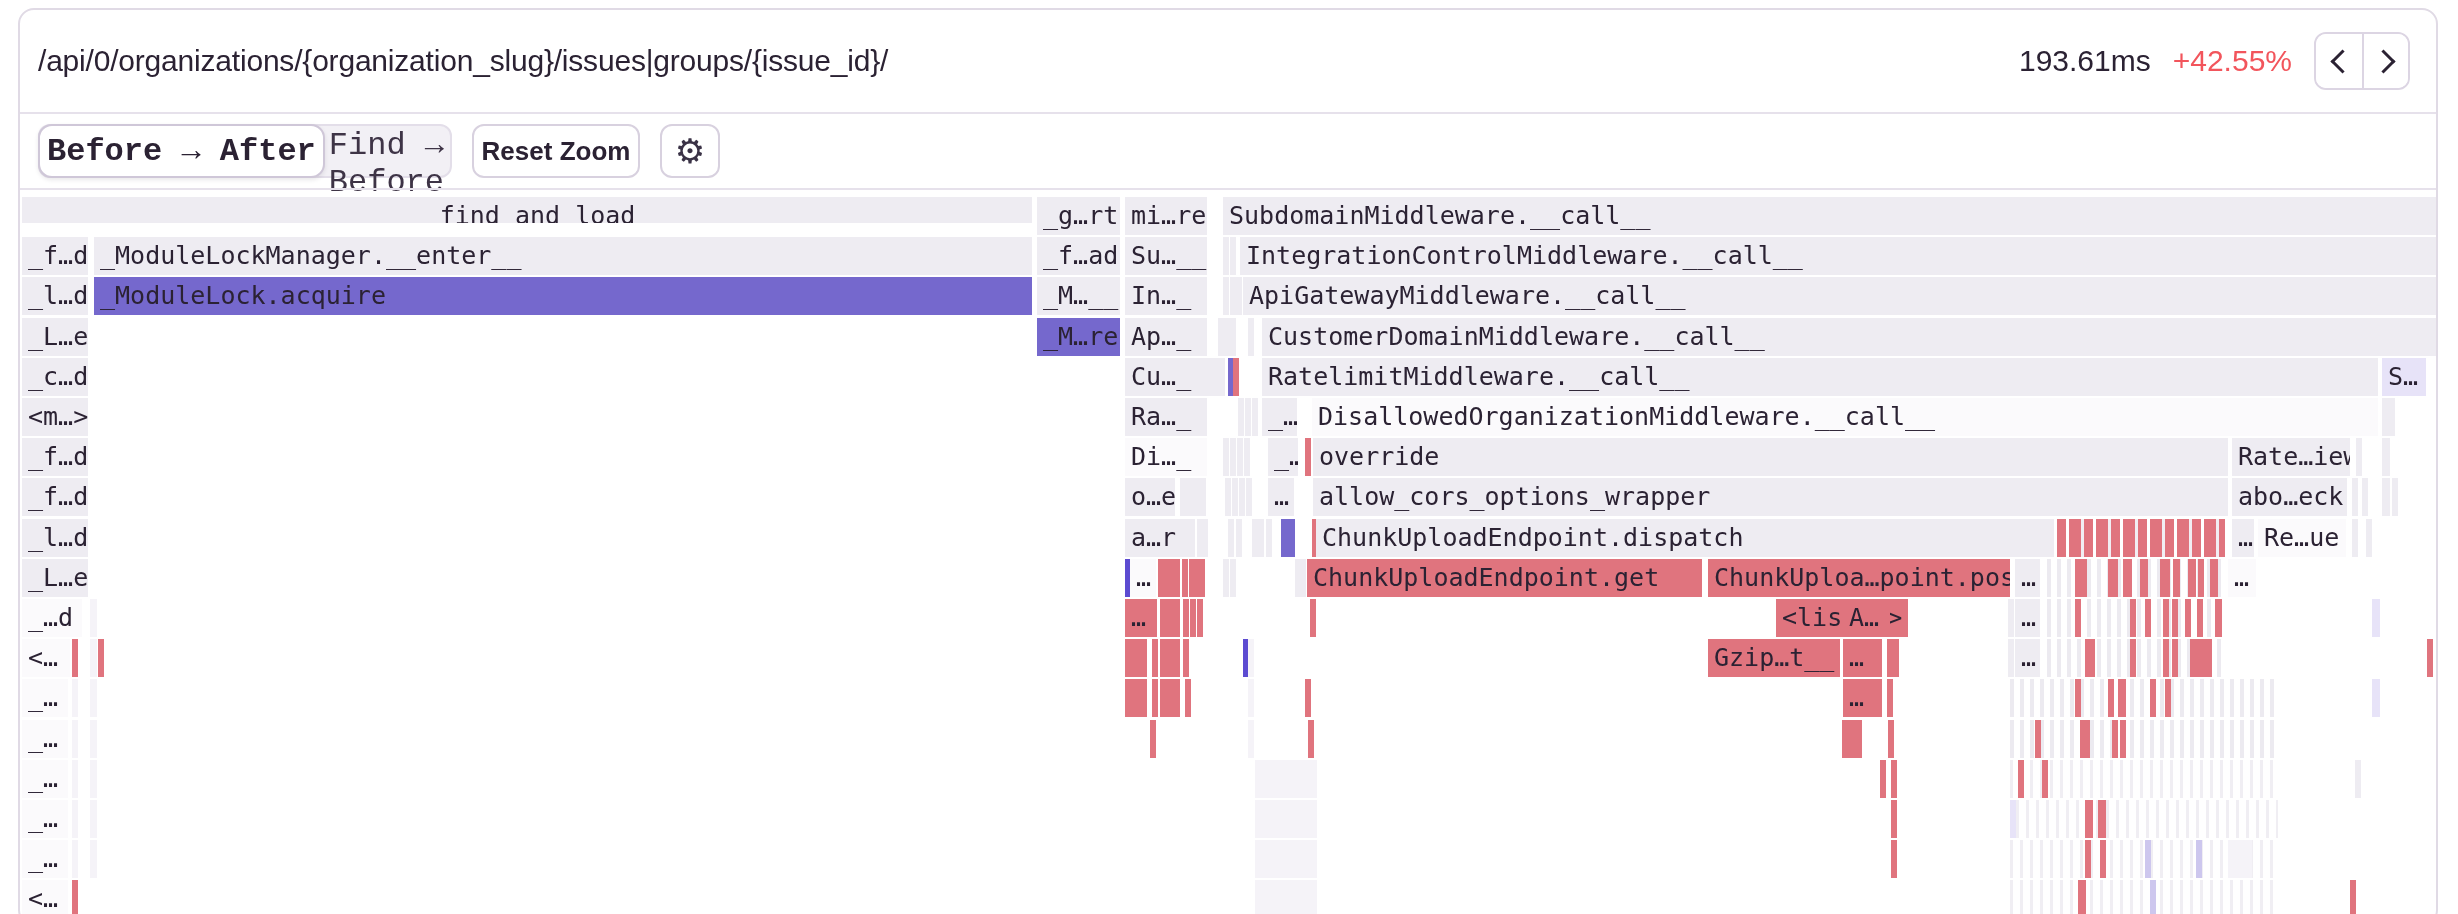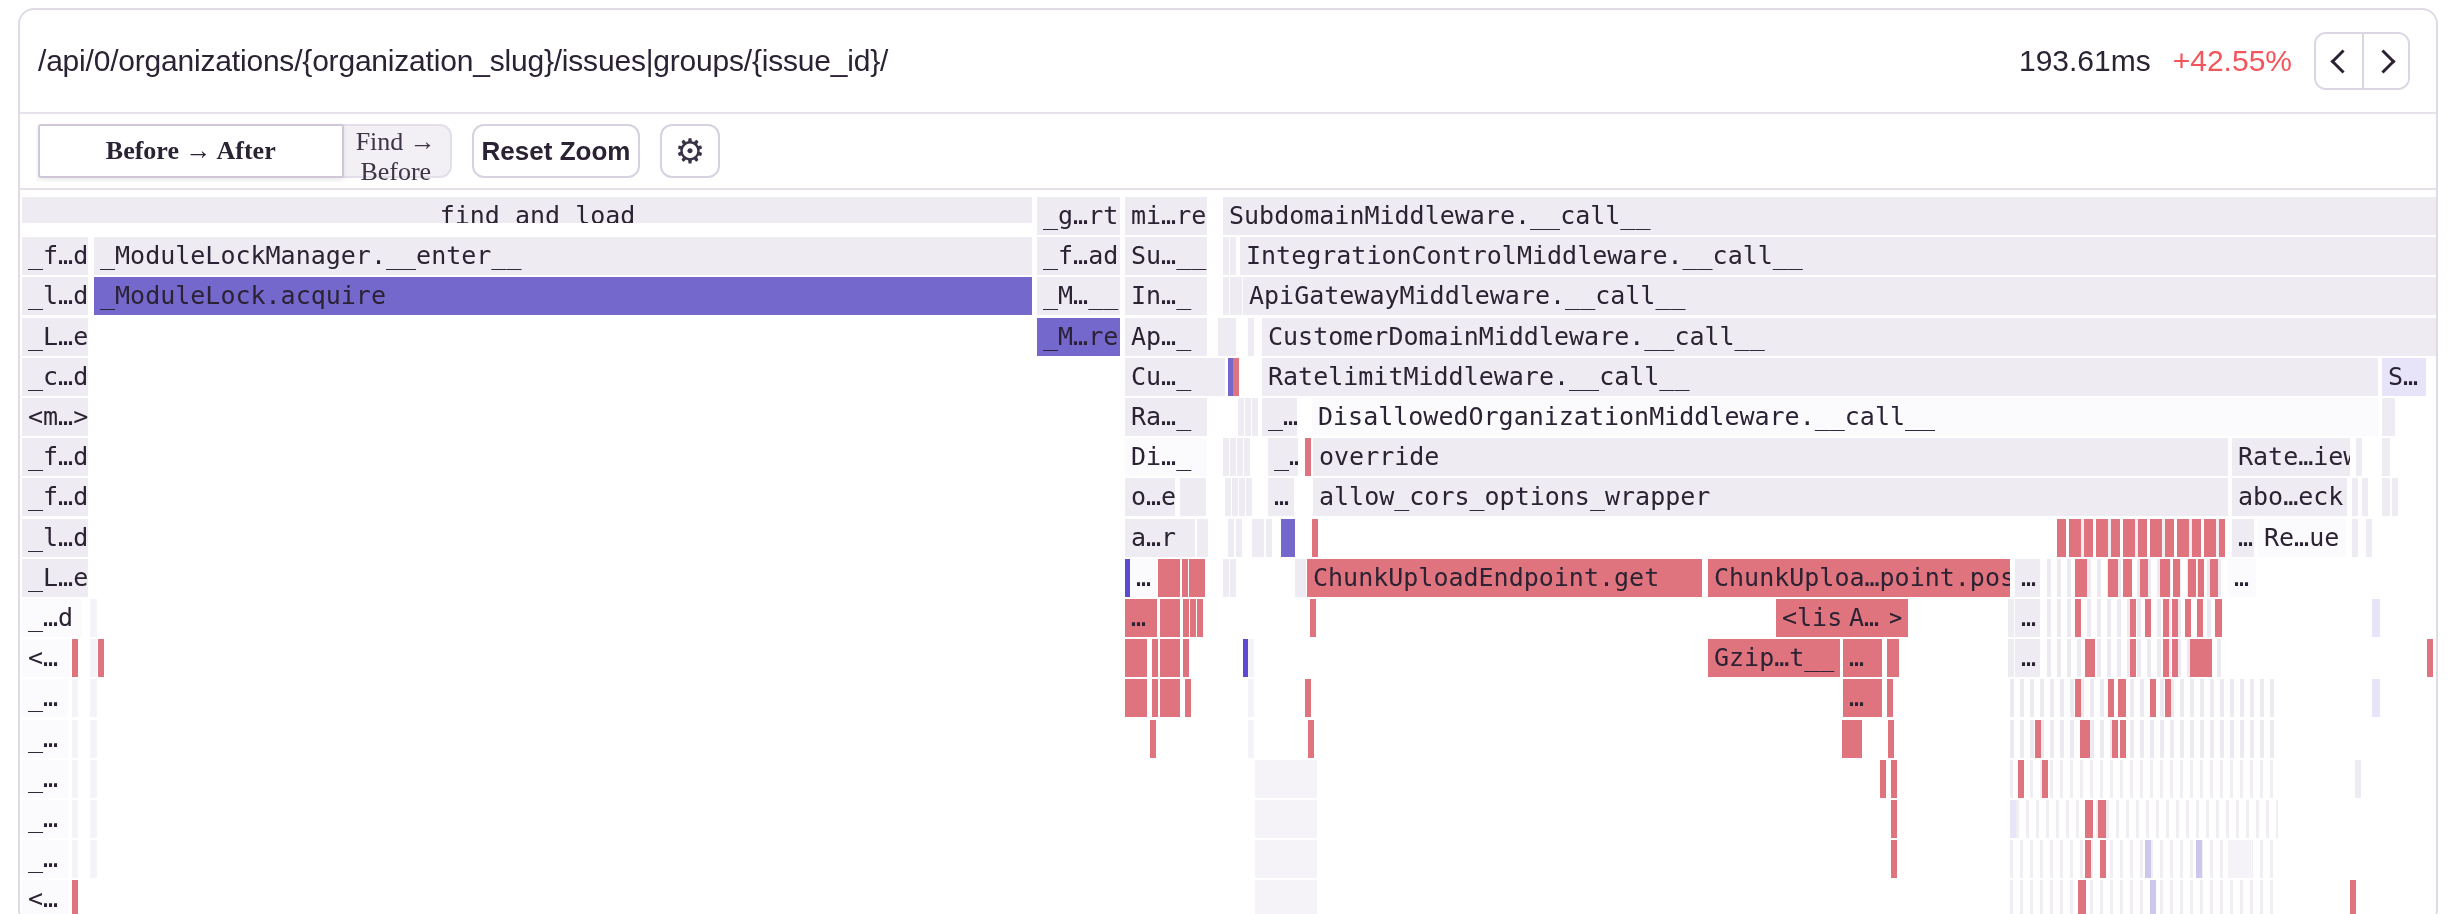--- a/index.html
+++ b/index.html
@@ -23,22 +23,22 @@
   .chev-right{transform:rotate(225deg);margin-right:6px;}
   
   .divider{position:absolute;left:0;right:0;height:2px;background:#E6E1EB;}
   .d1{top:102px;}
   .d2{top:178px;}
   
   .toolbar{position:absolute;top:104px;left:0;right:0;height:74px;display:flex;align-items:center;
            padding:0 26px 0 18px;box-sizing:border-box;gap:20px;}
   .segmented{display:flex;width:414px;height:54px;background:#F2F0F5;border:2px solid #E3DEE9;
              border-radius:12px;box-sizing:border-box;}
-  .seg{flex:1;border:none;background:transparent;font-family:Liberation Serif, serif;
-       font-size:26px;color:#3E3446;border-radius:3px;cursor:pointer;}
+  .seg{flex:1;border:none;background:transparent;font-family:Liberation Mono, monospace;
+       font-size:32px;color:#3E3446;border-radius:14px;cursor:pointer;}
   .seg.selected{background:#fff;border:2px solid #CFC7D8;font-weight:700;color:#2B2233;
                 margin:-2px;flex-basis:calc(50% + 4px);box-shadow:0 2px 4px rgba(43,34,51,.10);}
   .search{flex:1;height:54px;border:2px solid #D8D1DF;border-radius:12px;display:flex;align-items:center;
           box-sizing:border-box;padding:0 18px 0 20px;background:#fff;}
   .mag{width:20px;height:20px;border:3px solid #6F6387;border-radius:50%;position:relative;flex:none;}
   .mag::after{content:"";position:absolute;width:3px;height:10px;background:#6F6387;left:16px;top:18px;
               transform:rotate(-45deg);border-radius:2px;}
   .search input{flex:1;border:none;outline:none;font-family:"Liberation Sans",sans-serif;font-size:26px;
                 color:#2B2233;margin-left:16px;background:transparent;}
   .search input::placeholder{color:#766A87;opacity:1;}
@@ -174,20 +174,21 @@
       <div class="bar b-g" style="left: 1105px; top: 508.6px; width: 70px; height: 38px;">a…r</div>
       <div class="bar b-g" style="left: 1177px; top: 508.6px; width: 3px; height: 38px;"></div>
       <div class="bar b-g" style="left: 1182px; top: 508.6px; width: 3px; height: 38px;"></div>
       <div class="bar b-g" style="left: 1208px; top: 508.6px; width: 4px; height: 38px;"></div>
       <div class="bar b-g" style="left: 1216px; top: 508.6px; width: 4px; height: 38px;"></div>
       <div class="bar b-g" style="left: 1232px; top: 508.6px; width: 4px; height: 38px;"></div>
       <div class="bar b-g" style="left: 1238px; top: 508.6px; width: 4px; height: 38px;"></div>
       <div class="bar b-g" style="left: 1246px; top: 508.6px; width: 4px; height: 38px;"></div>
       <div class="bar b-p" style="left: 1261px; top: 508.6px; width: 14px; height: 38px;"></div>
       <div class="bar b-r" style="left: 1292px; top: 508.6px; width: 3px; height: 38px;"></div>
+      <div class="bar b-g" style="left: 1296px; top: 508.6px; width: 738px; height: 38px;">ChunkUploadEndpoint.dispatch</div>
       <div class="bar b-cr" style="left: 2037px; top: 508.6px; width: 168px; height: 38px;"></div>
       <div class="bar b-g" style="left: 2212px; top: 508.6px; width: 22px; height: 38px;">…</div>
       <div class="bar b-w" style="left: 2238px; top: 508.6px; width: 88px; height: 38px;">Re…ue</div>
       <div class="bar b-g" style="left: 2332px; top: 508.6px; width: 4px; height: 38px;"></div>
       <div class="bar b-g" style="left: 2346px; top: 508.6px; width: 4px; height: 38px;"></div>
       <div class="bar b-g" style="left: 2px; top: 548.8px; width: 66px; height: 38px;">_L…e</div>
       <div class="bar b-b" style="left: 1105px; top: 548.8px; width: 3px; height: 38px;"></div>
       <div class="bar b-w" style="left: 1110px; top: 548.8px; width: 26px; height: 38px;">…</div>
       <div class="bar b-r" style="left: 1138px; top: 548.8px; width: 22px; height: 38px;"></div>
       <div class="bar b-r" style="left: 1162px; top: 548.8px; width: 5px; height: 38px;"></div>

